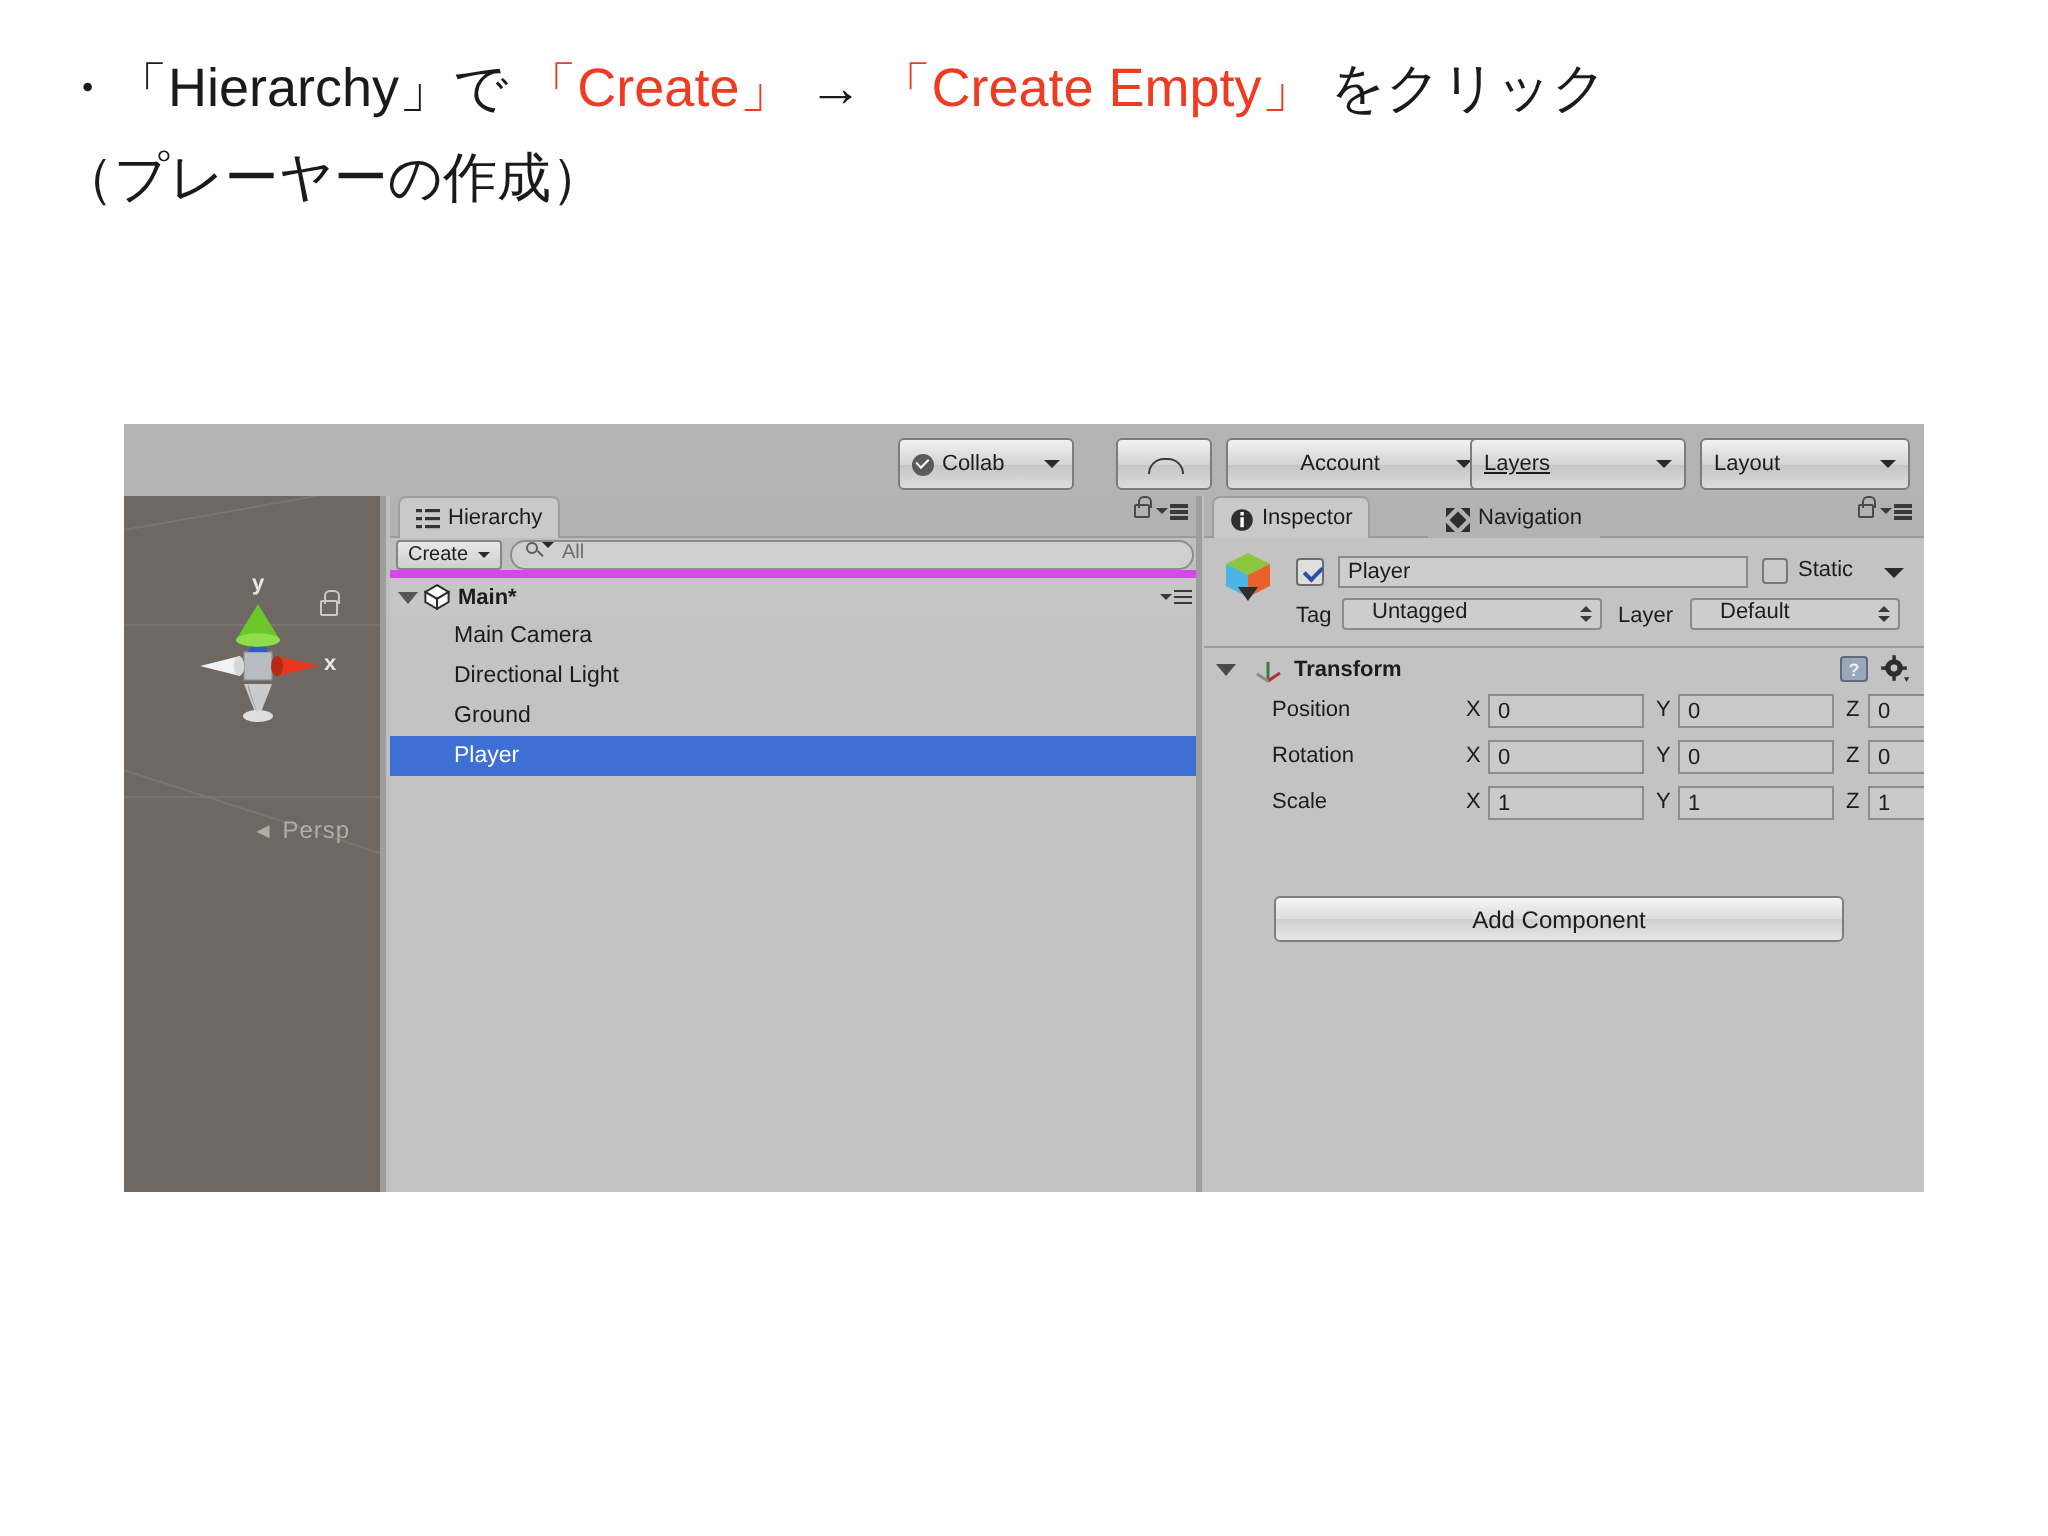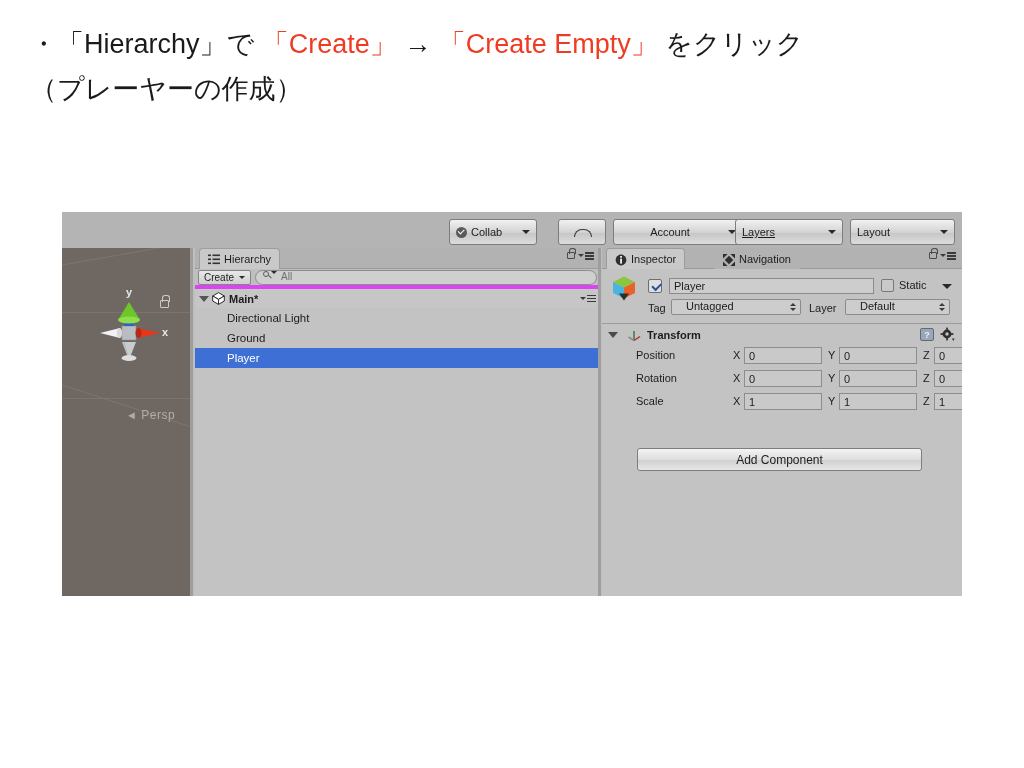--- a/index.html
+++ b/index.html
@@ -479,20 +479,23 @@
         <span class="menu-caret"></span>
         <span class="menu-bars">
             <i></i>
             <i></i>
             <i></i>
           </span>
       </span>
     </div>
 
     <div id="hier-list">
+      <div class="hier-row">
+        <span>Main Camera</span>
+      </div>
       <div class="hier-row">
         <span>Directional Light</span>
       </div>
       <div class="hier-row">
         <span>Ground</span>
       </div>
       <div class="hier-row selected">
         <span>Player</span>
       </div>
     </div>

